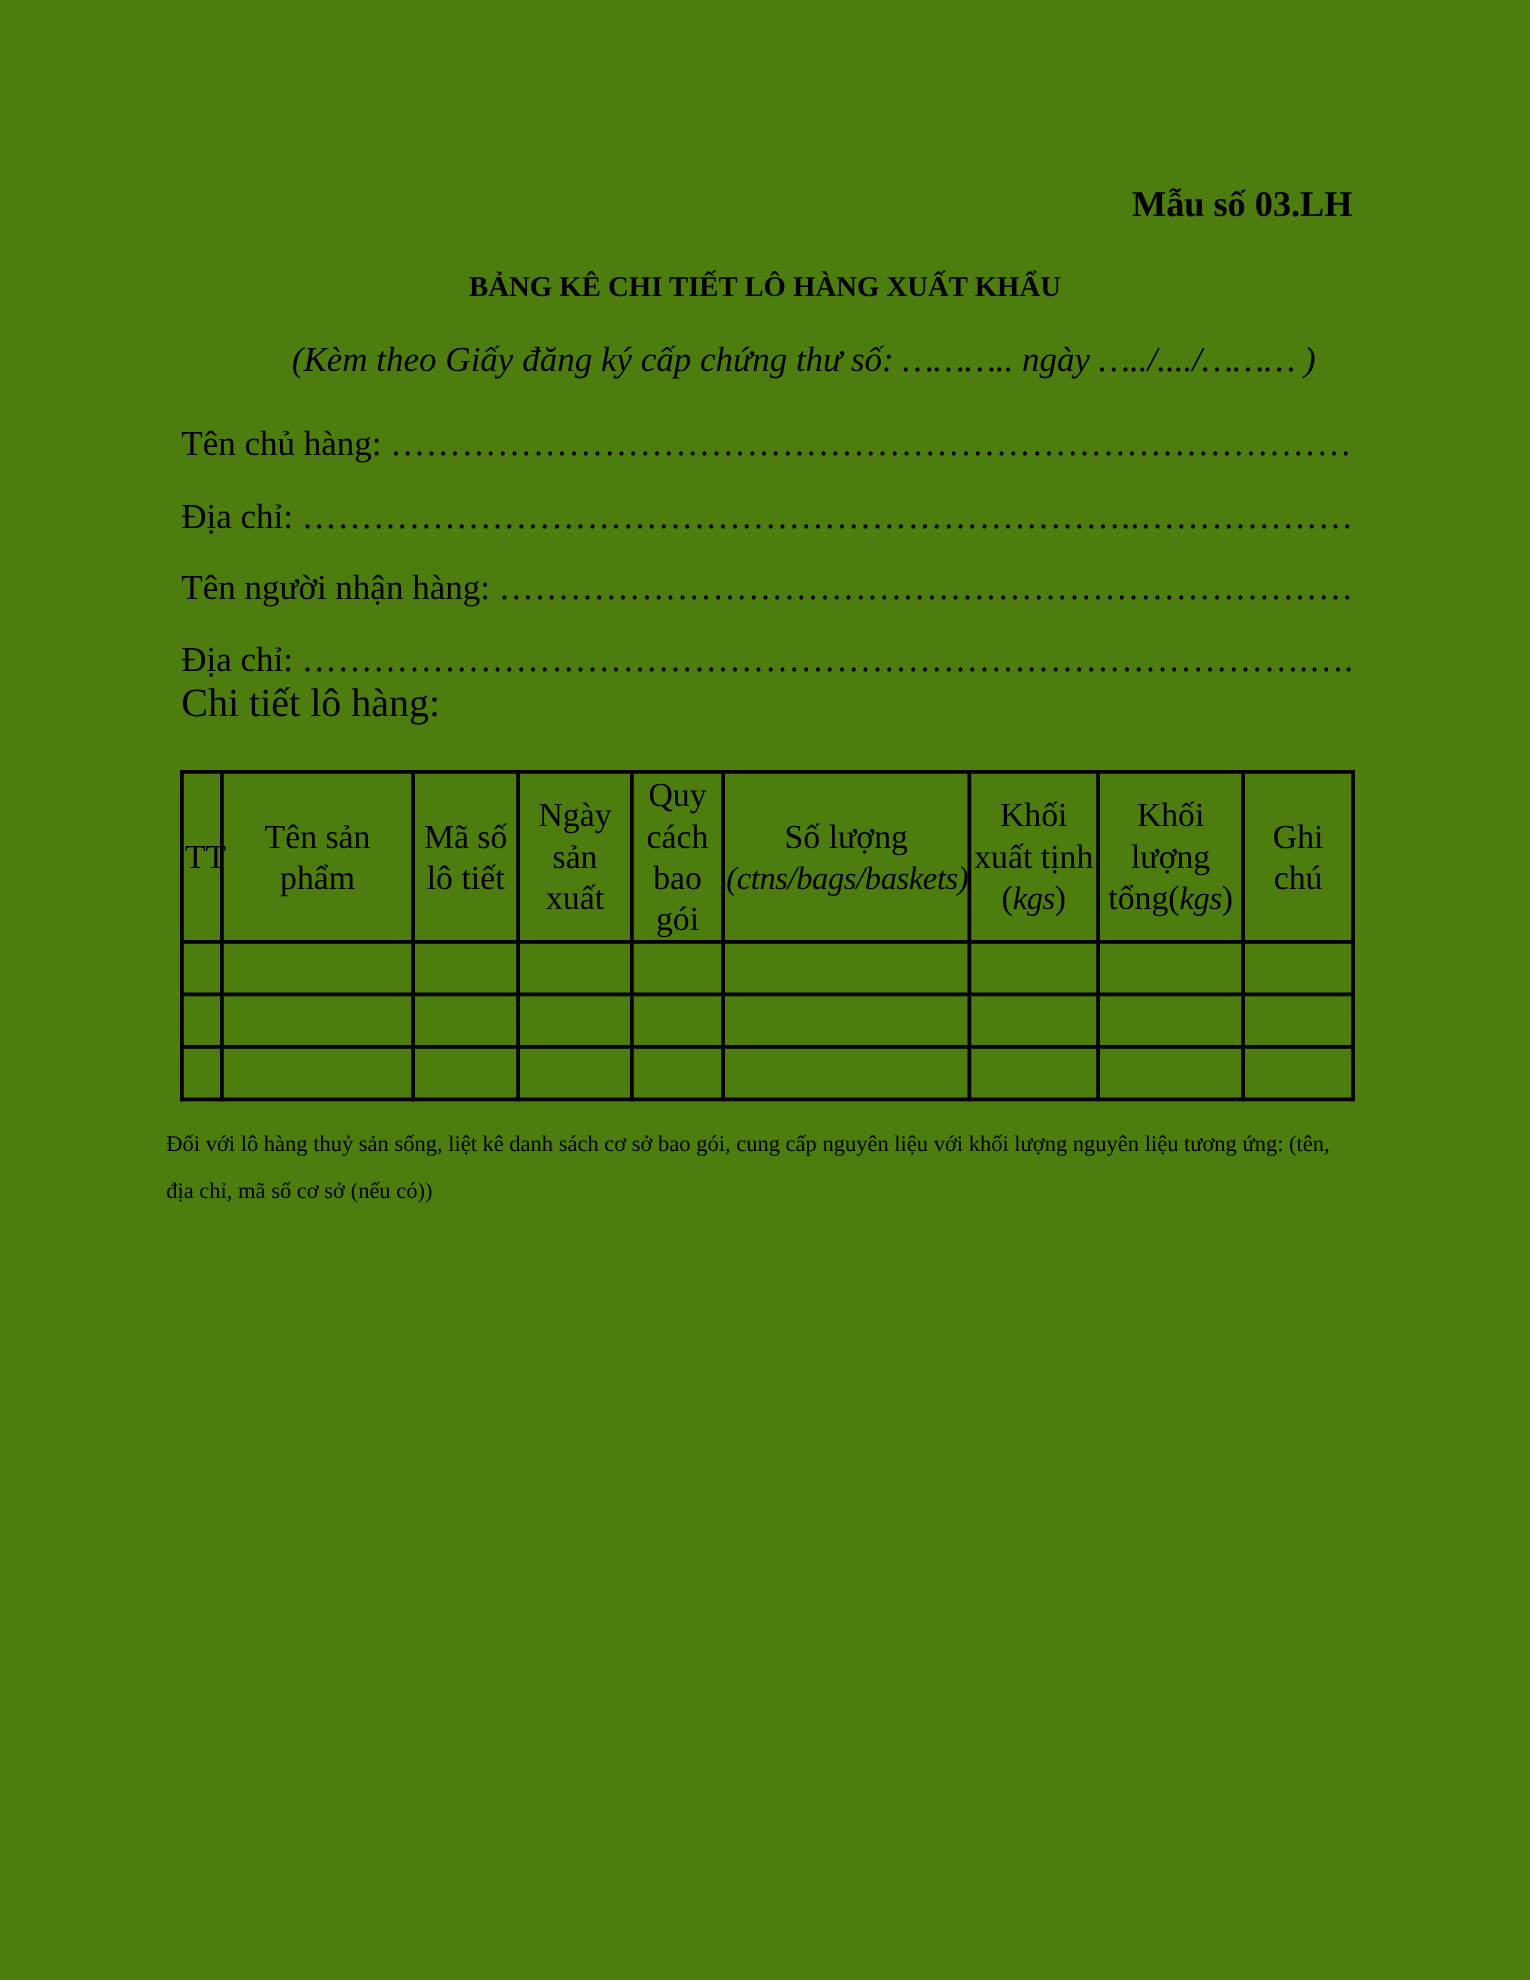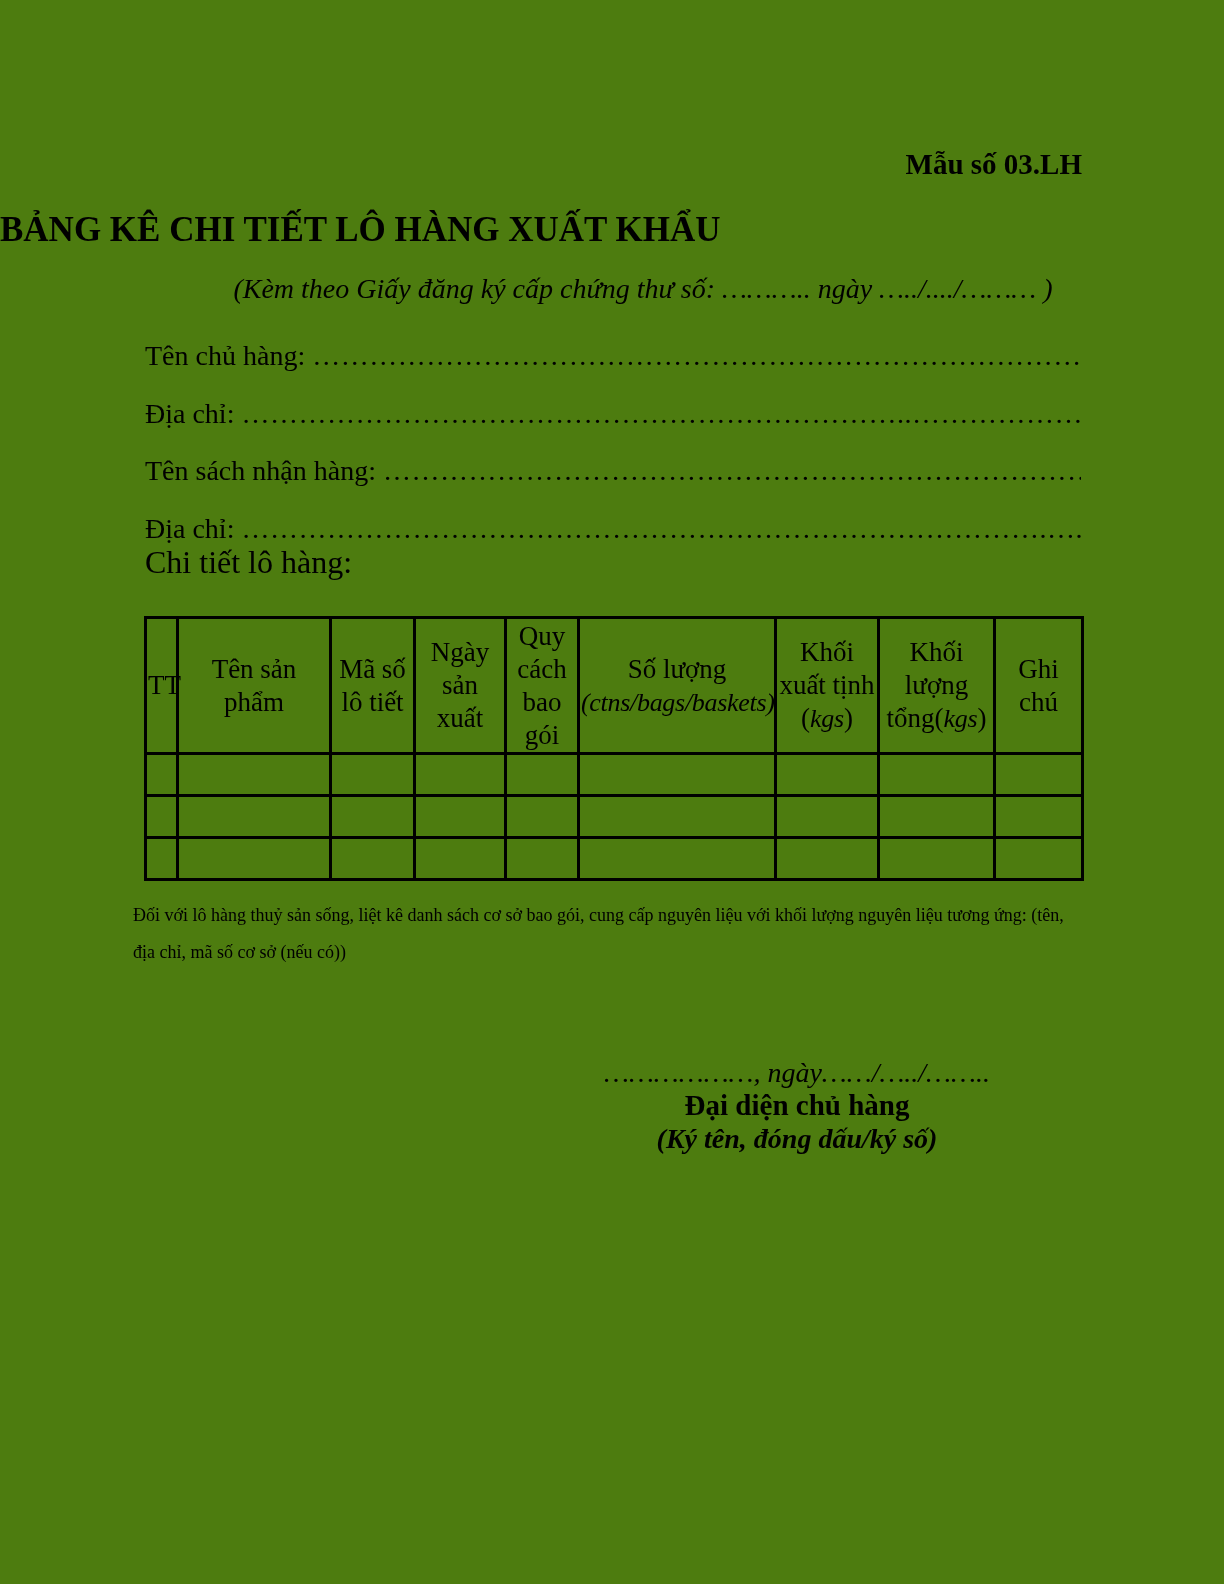--- a/index.html
+++ b/index.html
@@ -20,22 +20,23 @@
 
   .form-code {
     top: 146px; left: 0; right: 142px;
     text-align: right;
     font-weight: 700;
     font-size: 29px;
     line-height: 36px;
   }
   .doc-title {
     top: 212px; left: 0; width: 100%;
+    text-align: center;
     font-weight: 700;
-    font-size: 35px;
+    font-size: 23px;
     line-height: 36px;
   }
   .doc-subtitle {
     top: 271px; left: 0; width: 100%;
     text-align: center;
     font-style: italic;
     font-size: 28px;
     line-height: 36px;
     margin-left: 31px;
   }
@@ -116,21 +117,21 @@
 
   <div class="abs field" id="field-1">
     <span class="label">Tên chủ hàng: </span><span class="dots">………………………………………………………………………………………………………..</span>
   </div>
 
   <div class="abs field" id="field-2">
     <span class="label">Địa chỉ: </span><span class="dots">……………………………………………………………..…………………………………………..</span>
   </div>
 
   <div class="abs field" id="field-3">
-    <span class="label">Tên sách nhận hàng: </span><span class="dots">………………………………………………………………………………………….</span>
+    <span class="label">Tên người nhận hàng: </span><span class="dots">………………………………………………………………………………………….</span>
   </div>
 
   <div class="abs field" id="field-4">
     <span class="label">Địa chỉ: </span><span class="dots">………………………………………………………………………….…..…………………………..</span>
   </div>
 
   <div class="abs table-caption">Chi tiết lô hàng:</div>
 
   <table class="detail">
     <colgroup>
@@ -187,19 +188,14 @@
           <td></td>
           <td></td>
           <td></td>
           <td></td>
       </tr>
     </tbody>
   </table>
 
   <div class="abs note">Đối với lô hàng thuỷ sản sống, liệt kê danh sách cơ sở bao gói, cung cấp nguyên liệu với khối lượng nguyên liệu tương ứng: (tên, địa chỉ, mã số cơ sở (nếu có))</div>
 
-  <div class="abs signature">
-    <div class="sig-date">………………, ngày……/…../……..</div>
-    <div class="sig-role">Đại diện chủ hàng</div>
-    <div class="sig-instruction">(Ký tên, đóng dấu/ký số)</div>
-  </div>
 
 </div>
 
 </body></html>

